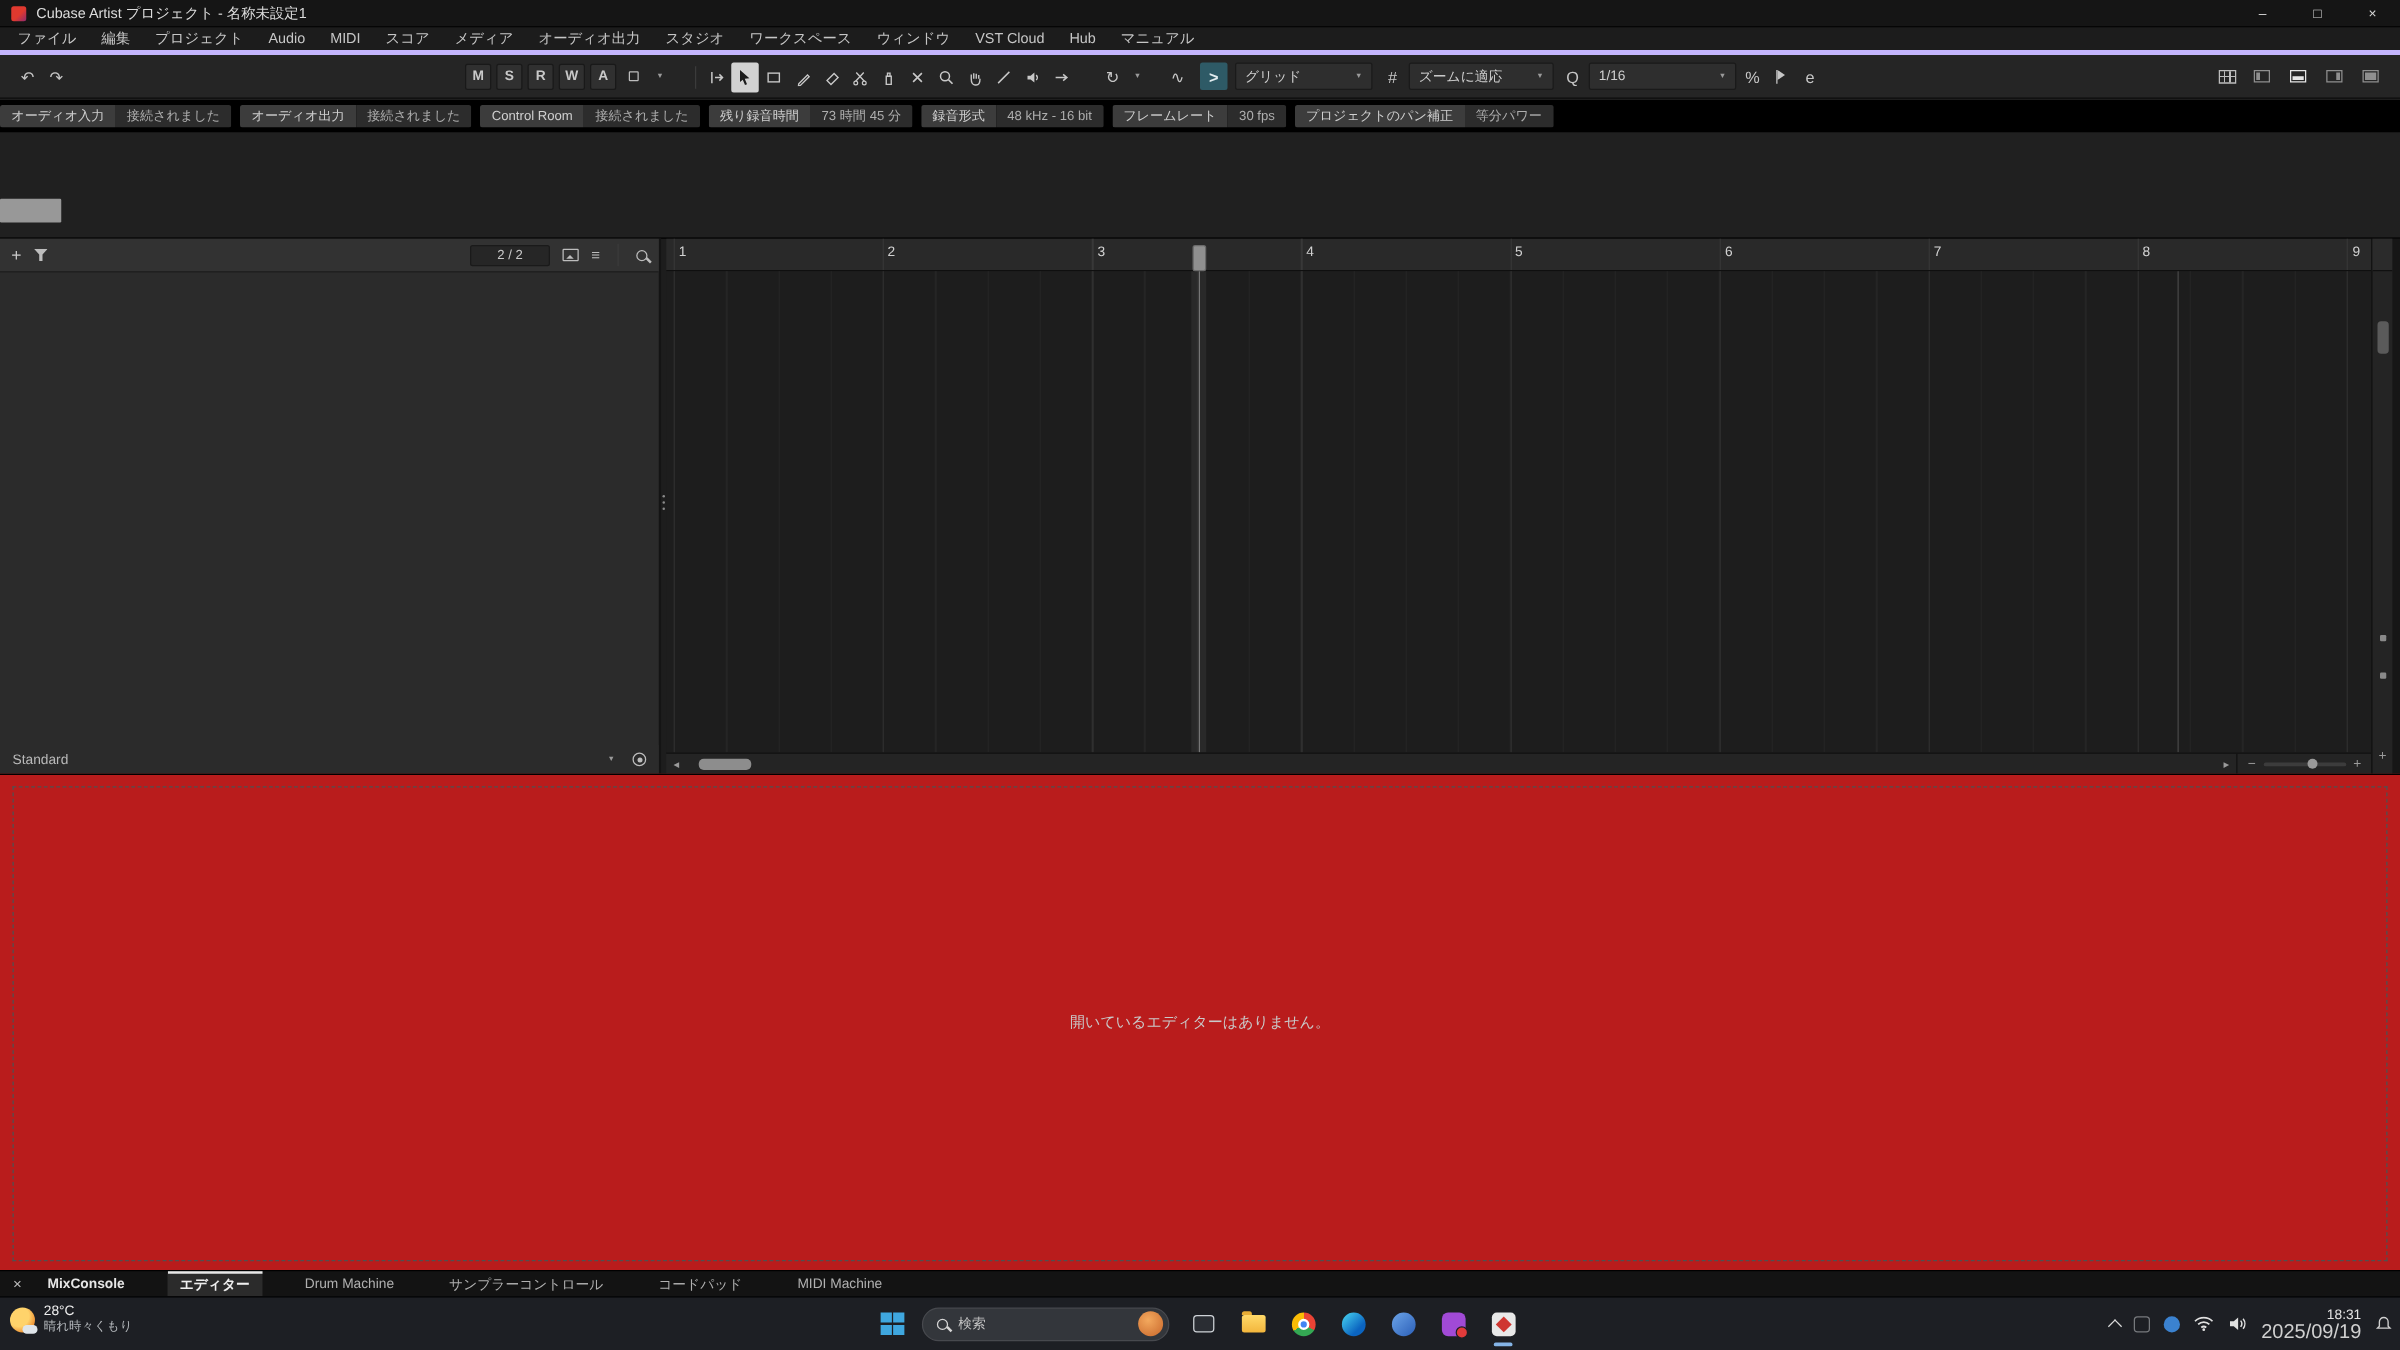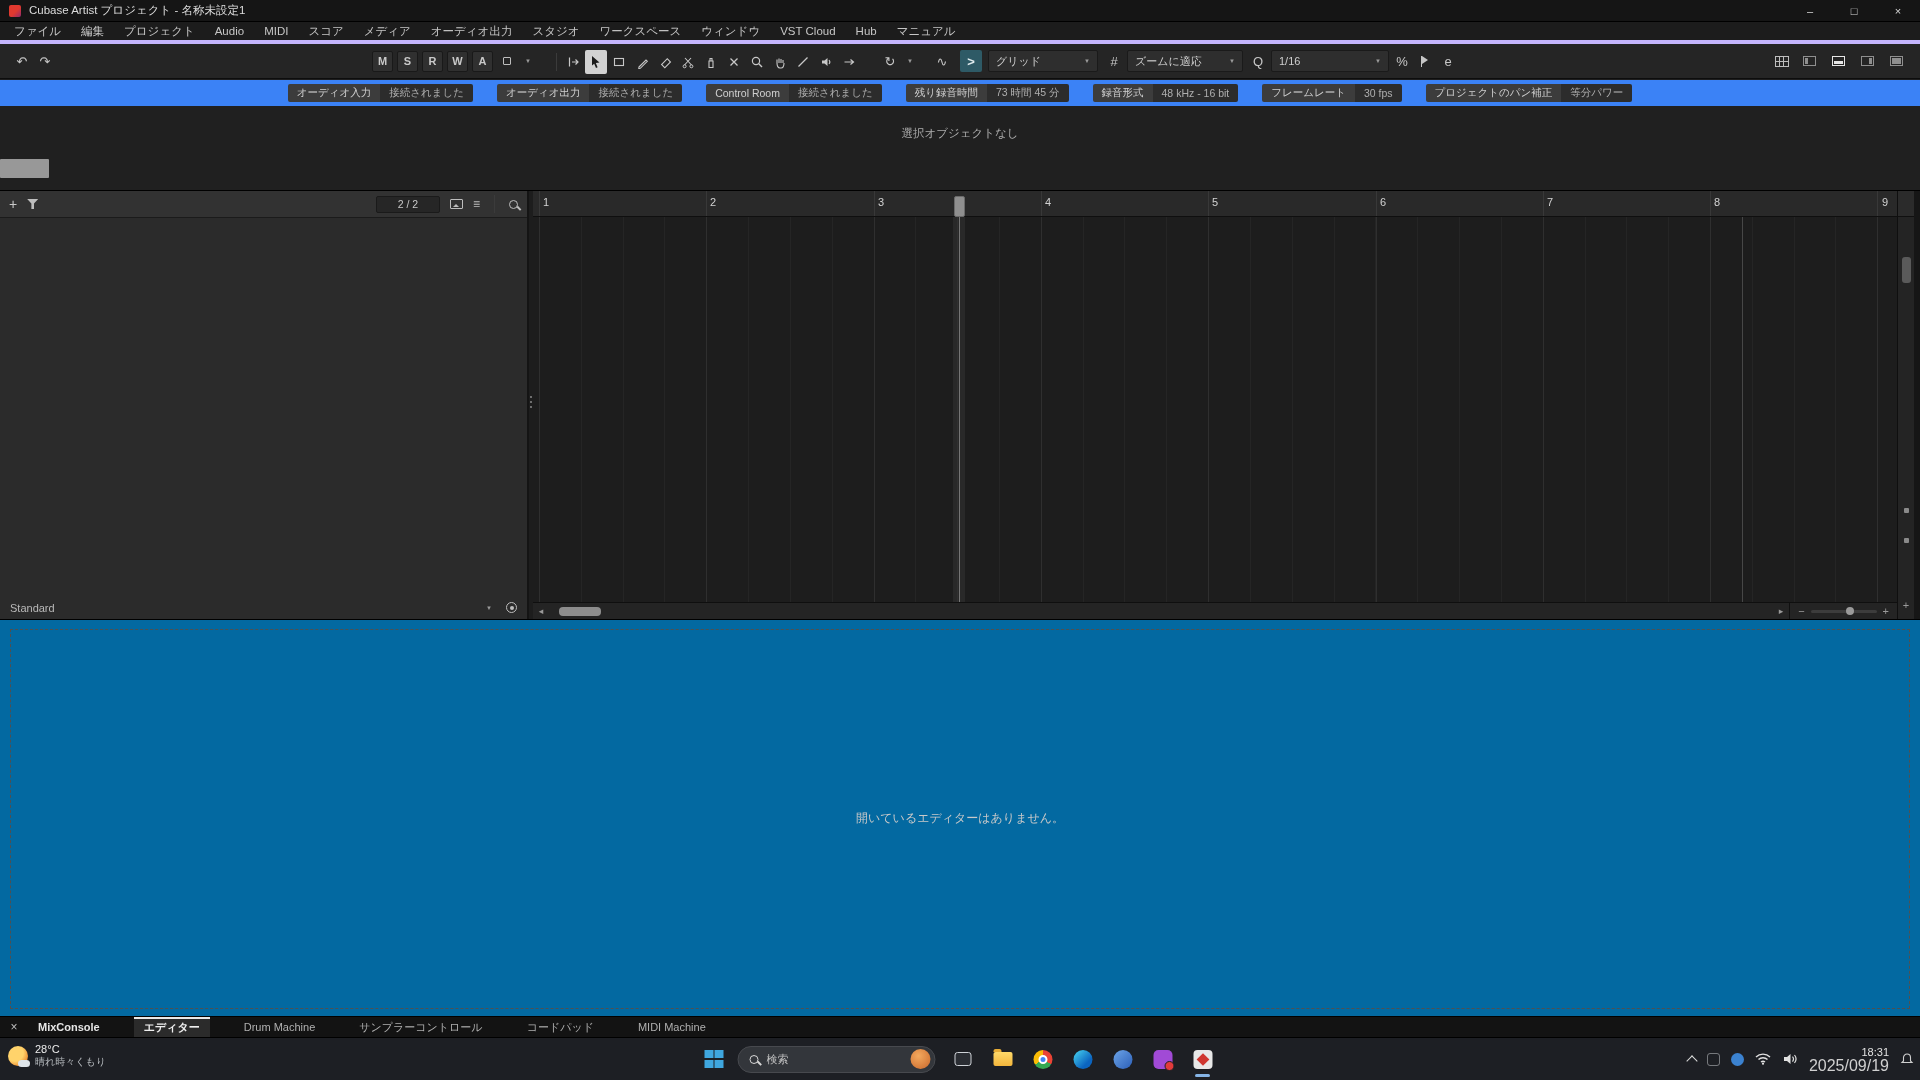--- a/index.html
+++ b/index.html
@@ -43,21 +43,21 @@
   .p-right span{right:1px;top:1px;bottom:1px;width:3px}
   .p-all span{inset:1px}
   .pane-btn.on .pbox{border-color:#e6e6e6}
   .pane-btn.on .pbox span{background:#e6e6e6}
   .mini-box{width:8px;height:8px;border:1px solid #bdbdbd;border-radius:1px}
   .flag{width:9px;height:11px;position:relative}
   .flag::before{content:'';position:absolute;left:0;top:0;bottom:0;width:1.5px;background:#c6c6c6}
   .flag::after{content:'';position:absolute;left:1.5px;top:0;width:0;height:0;border-top:4px solid transparent;border-bottom:4px solid transparent;border-left:6px solid #c6c6c6}
 
   
-  .statusbar{position:absolute;left:0;top:80px;right:0;height:26px;background:#3b82f6;display:flex;align-items:center;justify-content:center;gap:24px}
+  .statusbar{position:absolute;left:0;top:80px;right:0;height:26px;background:#000000;display:flex;align-items:center;gap:7px}
   .pill{display:flex;height:18px;border-radius:2px;overflow:hidden;font-size:10.5px}
   .pill .lab{background:#3c3c3c;color:#cfcfcf;padding:0 9px;display:flex;align-items:center}
   .pill .val{background:#2c2c2c;color:#aeaeae;padding:0 9px;display:flex;align-items:center}
 
   
   .projheader{position:absolute;left:0;top:106px;right:0;height:84px;background:#202020}
   .infoline{position:absolute;left:0;top:20px;right:0;text-align:center;color:#adadad;font-size:11.5px}
   .left-tab-box{position:absolute;left:0;top:53px;width:49px;height:19px;background:#989898;border-radius:1px}
 
   
@@ -106,21 +106,21 @@
   .z-slider{width:66px;height:3px;background:#3c3c3c;border-radius:2px;position:relative}
   .z-dot{position:absolute;left:53%;top:-2.5px;width:8px;height:8px;background:#9a9a9a;border-radius:50%}
   .v-scroll{position:absolute;left:1897px;top:0;width:17px;height:100%;background:#242424;border-left:1px solid #0f0f0f}
   .vs-corner{height:26px;background:#2b2b2b;border-bottom:1px solid #101010}
   .vs-thumb{position:absolute;left:4px;top:66px;width:9px;height:26px;background:#5a5a5a;border-radius:3px}
   .vs-dot{position:absolute;left:6px;width:5px;height:5px;background:#8a8a8a;border-radius:1px}
   .vs-plus{position:absolute;left:0;right:0;bottom:8px;text-align:center;color:#9a9a9a;font-size:11px}
   .edge-strip{position:absolute;left:1914px;top:0;width:6px;height:100%;background:#161616}
 
   
-  .lower-zone{position:absolute;left:0;top:619px;right:0;height:397px;background:#0369a1;border-top:1px solid #000}
+  .lower-zone{position:absolute;left:0;top:619px;right:0;height:397px;background:#b91c1c;border-top:1px solid #000}
   .dashed-frame{position:absolute;left:10px;right:10px;top:9px;bottom:7px;border:1px dashed #505050}
   .lz-message{position:absolute;left:0;right:0;top:50%;transform:translateY(-50%);text-align:center;color:#c9c9c9;font-size:12px}
 
   
   .tabbar{position:absolute;left:0;top:1016px;right:0;height:21px;background:#131313;border-top:1px solid #000;display:flex;align-items:stretch}
   .tab-close{width:28px;display:flex;align-items:center;justify-content:center;color:#bdbdbd;font-size:12px}
   .lz-tab{display:flex;align-items:center;padding:0 10px;margin-right:24px;color:#b0b0b0;font-size:11px}
   .lz-tab.emph{color:#e6e6e6;font-weight:bold}
   .lz-tab.active{background:#2b2b2b;color:#efefef;box-shadow:inset 0 2px 0 #e8e8e8;font-weight:bold}
 
@@ -380,21 +380,20 @@
         <span class="lab">フレームレート</span>
         <span class="val">30 fps</span>
       </span>
     <span class="pill">
         <span class="lab">プロジェクトのパン補正</span>
         <span class="val">等分パワー</span>
       </span>
   </div>
 
   <div class="projheader">
-    <div class="infoline">選択オブジェクトなし</div>
     <div class="left-tab-box"></div>
   </div>
 
   <div class="main">
 
     <div class="left-panel">
       <div class="panel-header">
         <span class="plus">+</span>
         <span class="funnel"></span>
         <span class="counter-box">2 / 2</span>

